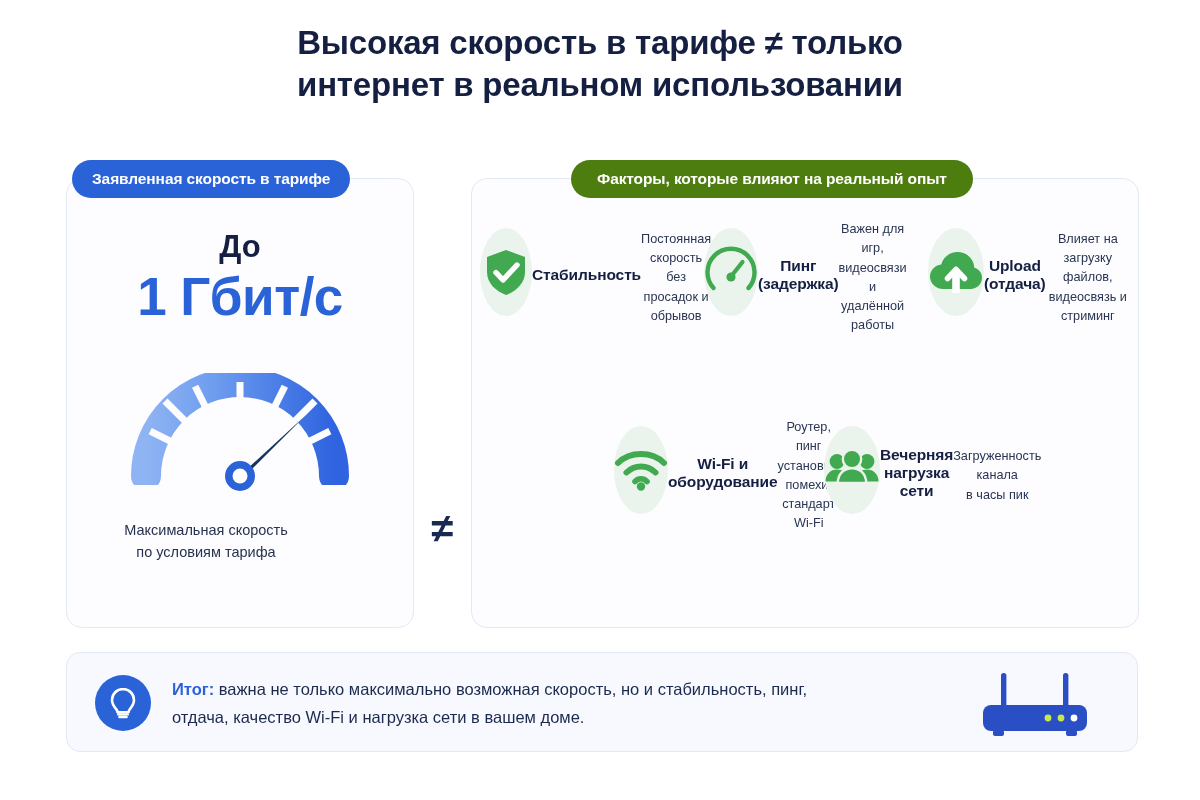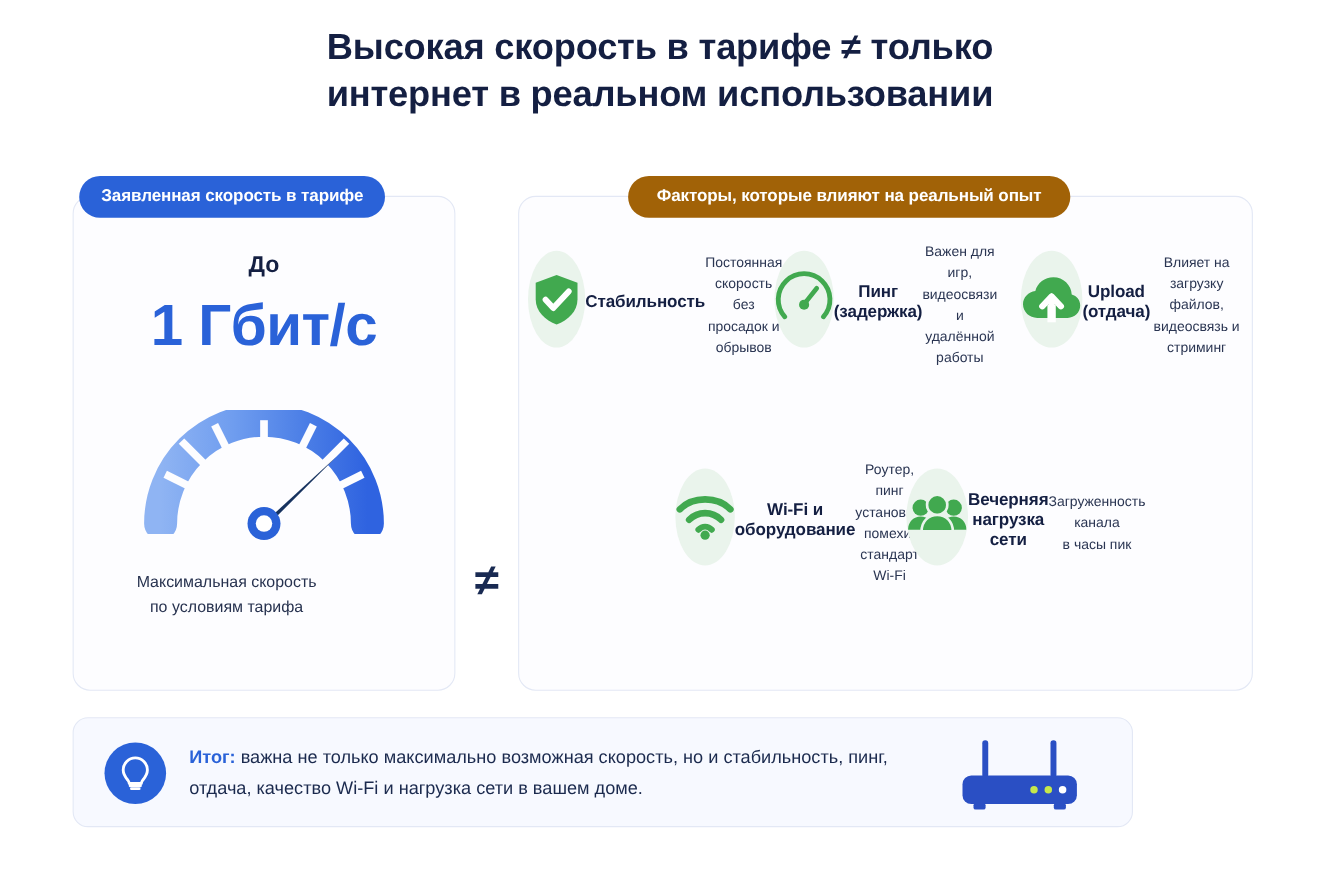--- a/index.html
+++ b/index.html
@@ -80,33 +80,33 @@
     padding: 0 20px;
     background: #2a62d8;
     font-size: 15.5px;
     letter-spacing: -0.1px;
   }
   .badge-green {
     left: 571px;
     top: 160px;
     height: 38px;
     padding: 0 26px;
-    background: #a16207;
+    background: #4d7c0f;
     font-size: 15.5px;
     letter-spacing: -0.1px;
   }
 
   
   .tariff-pre {
     position: absolute;
     left: 66px;
     top: 51px;
     width: 348px;
     text-align: center;
-    font-size: 21px;
+    font-size: 31px;
     font-weight: bold;
     color: #141f42;
   }
   .tariff-speed {
     position: absolute;
     left: 66px;
     top: 88px;
     width: 348px;
     text-align: center;
     font-size: 53px;
@@ -198,21 +198,21 @@
     line-height: 1.52;
     color: #2a3552;
   }
   .factor-desc span { display: block; }
 
   
   .summary {
     position: absolute;
     left: 66px;
     top: 652px;
-    width: 964px;
+    width: 1072px;
     height: 100px;
     background: #f7f9ff;
     border: 1.6px solid #e3e8f5;
     border-radius: 14px;
     box-sizing: border-box;
   }
   .bulb {
     position: absolute;
     left: 28px;
     top: 22px;

